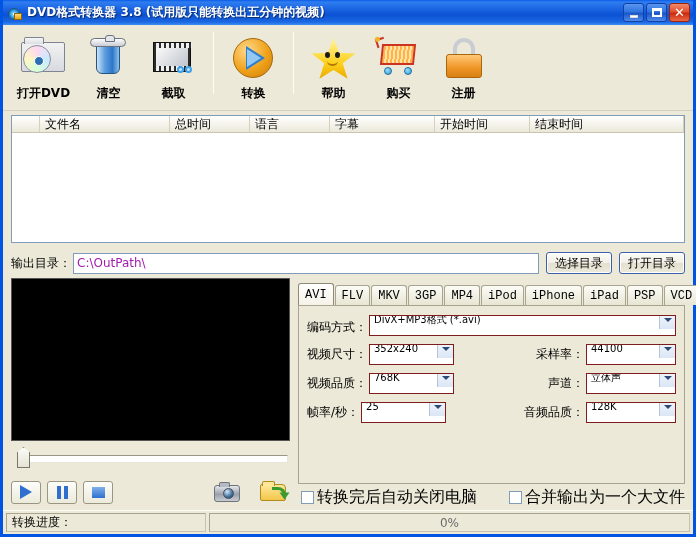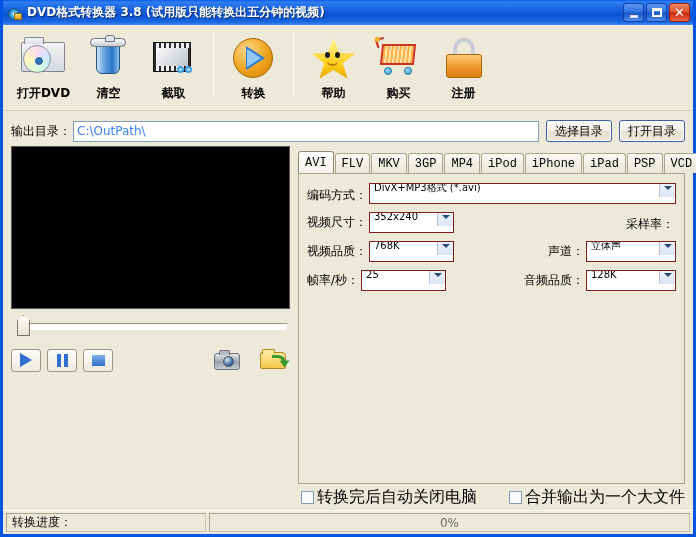--- a/index.html
+++ b/index.html
@@ -276,21 +276,21 @@
   .outrow {
     flex: 0 0 30px; height: 30px;
     display: flex; align-items: center;
     padding: 0 8px; margin-top: 5px;
   }
   .outlbl { font-size: 12px; color: #000; white-space: nowrap; margin-right: 2px; }
   .outinput {
     flex: 1 1 auto; height: 21px;
     background: #fff; border: 1px solid #7f9db9;
     display: flex; align-items: center; padding: 0 3px;
-    font-size: 12px; color: #3b82f6;
+    font-size: 12px; color: #a21caf;
     font-family: "DejaVu Sans", "Liberation Sans", sans-serif;
   }
   .xbtn {
     height: 22px; margin-left: 7px;
     background: linear-gradient(to bottom,#fbfbf8 0%,#f2f0e6 48%,#e4e0cf 52%,#eceadb 100%);
     border: 1px solid #8c8a7e; border-radius: 3px;
     display: flex; align-items: center; justify-content: center;
     padding: 0 8px; font-size: 12px; color: #000; white-space: nowrap;
   }
   .xbtn.primary { border-color: #3c5fa8; box-shadow: inset 0 0 0 1px #fff; }
@@ -556,20 +556,32 @@
     </div>
     <div class="tbtn">
       <div class="ico ic-lock">
         <div class="shackle"></div>
           <div class="bodyl"></div>
       </div>
       <div class="lbl">注册</div>
     </div>
   </div>
 
+  <div class="listwrap">
+    <div class="lhead">
+      <div class="col" style="width:28px;flex:0 0 28px"></div>
+      <div class="col" style="width:130px;flex:0 0 130px">文件名</div>
+      <div class="col" style="width:80px;flex:0 0 80px">总时间</div>
+      <div class="col" style="width:80px;flex:0 0 80px">语言</div>
+      <div class="col" style="width:105px;flex:0 0 105px">字幕</div>
+      <div class="col" style="width:95px;flex:0 0 95px">开始时间</div>
+      <div class="col" style="flex:1 1 auto">结束时间</div>
+    </div>
+    <div class="lbody"></div>
+  </div>
 
   <div class="outrow">
     <span class="outlbl">输出目录：</span>
     <div class="outinput" placeholder="">C:\OutPath\</div>
     <div class="xbtn primary">选择目录</div>
     <div class="xbtn primary">打开目录</div>
   </div>
 
   <div class="middle">
 
@@ -631,20 +643,24 @@
         <div class="prow">
           <div class="half">
             <span class="lblw">视频尺寸：</span>
             <div class="combo" style="width:85px;flex:0 0 85px">
               <span class="val">352x240</span>
               <span class="arrow"></span>
             </div>
           </div>
           <div class="half right">
             <span class="lblw">采样率：</span>
+            <div class="combo" style="width:90px;flex:0 0 90px">
+              <span class="val">44100</span>
+              <span class="arrow"></span>
+            </div>
           </div>
         </div>
         <div class="prow">
           <div class="half">
             <span class="lblw">视频品质：</span>
             <div class="combo" style="width:85px;flex:0 0 85px">
               <span class="val">768K</span>
               <span class="arrow"></span>
             </div>
           </div>

